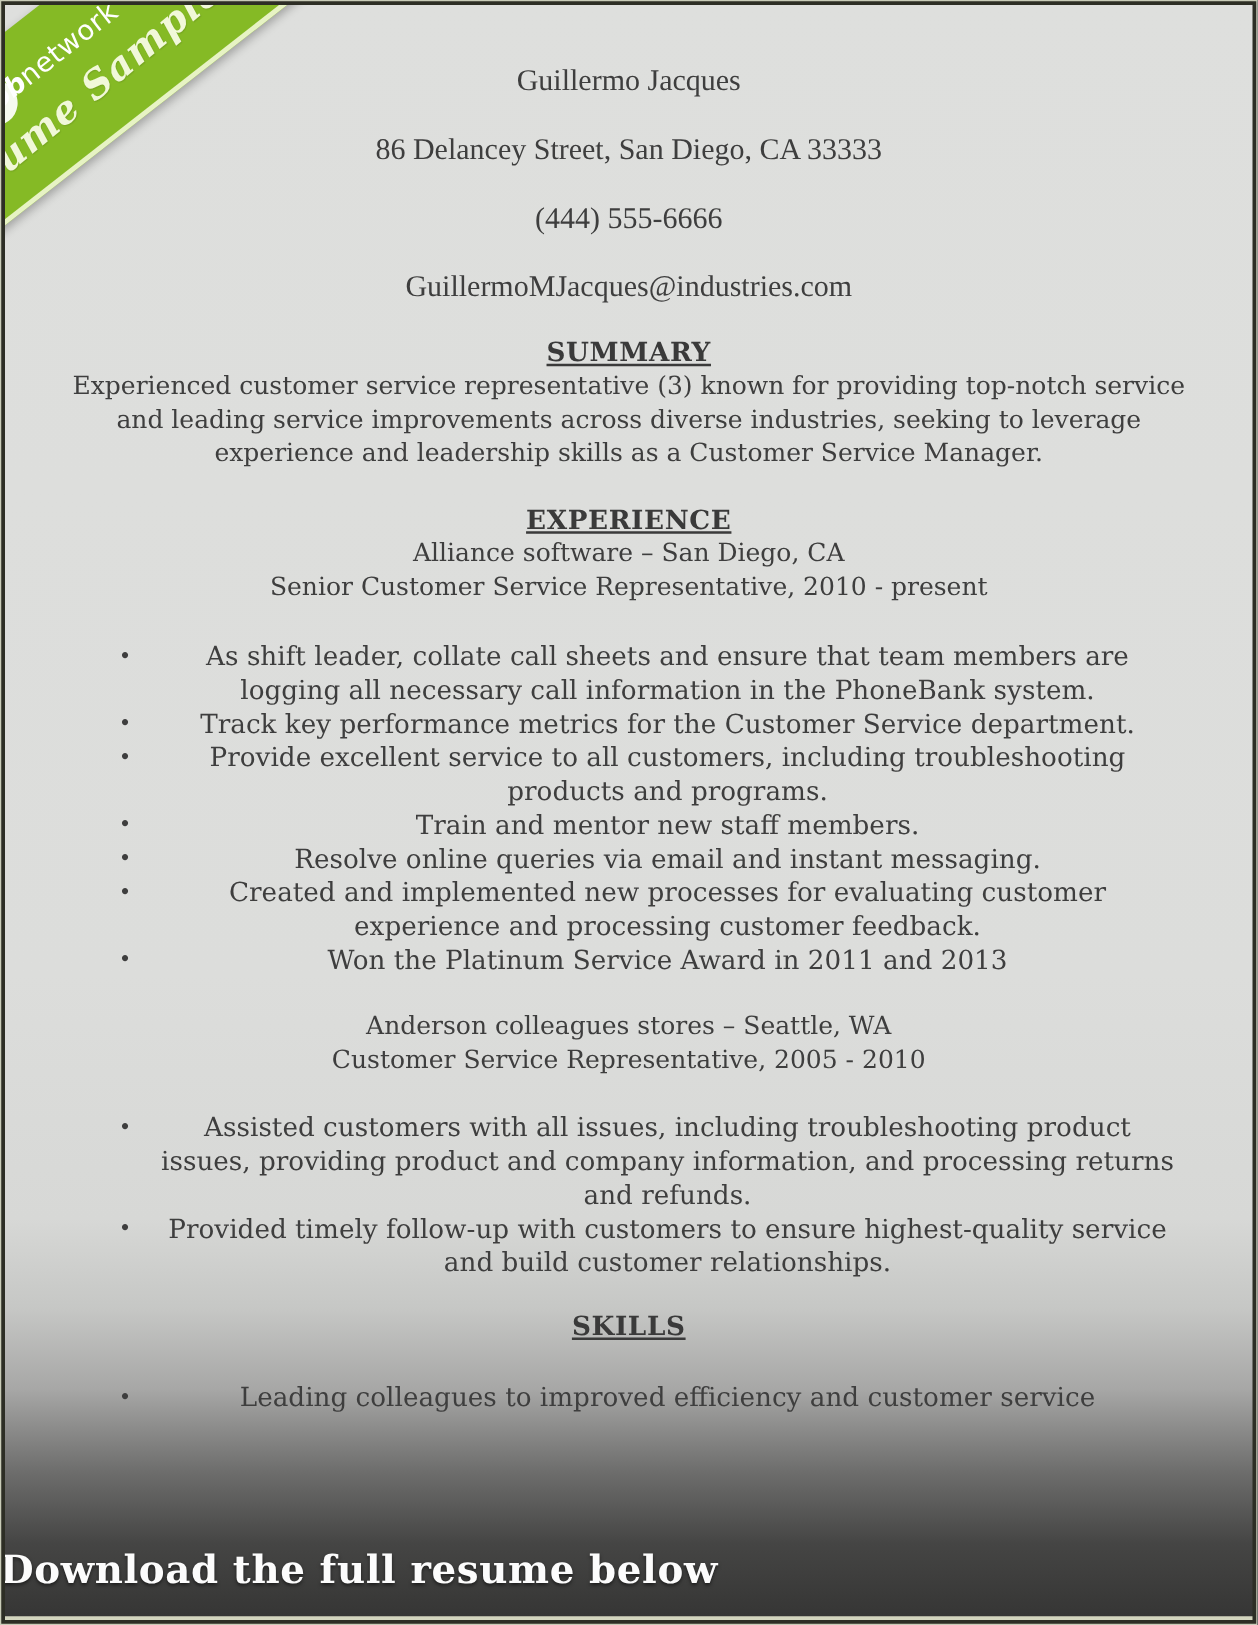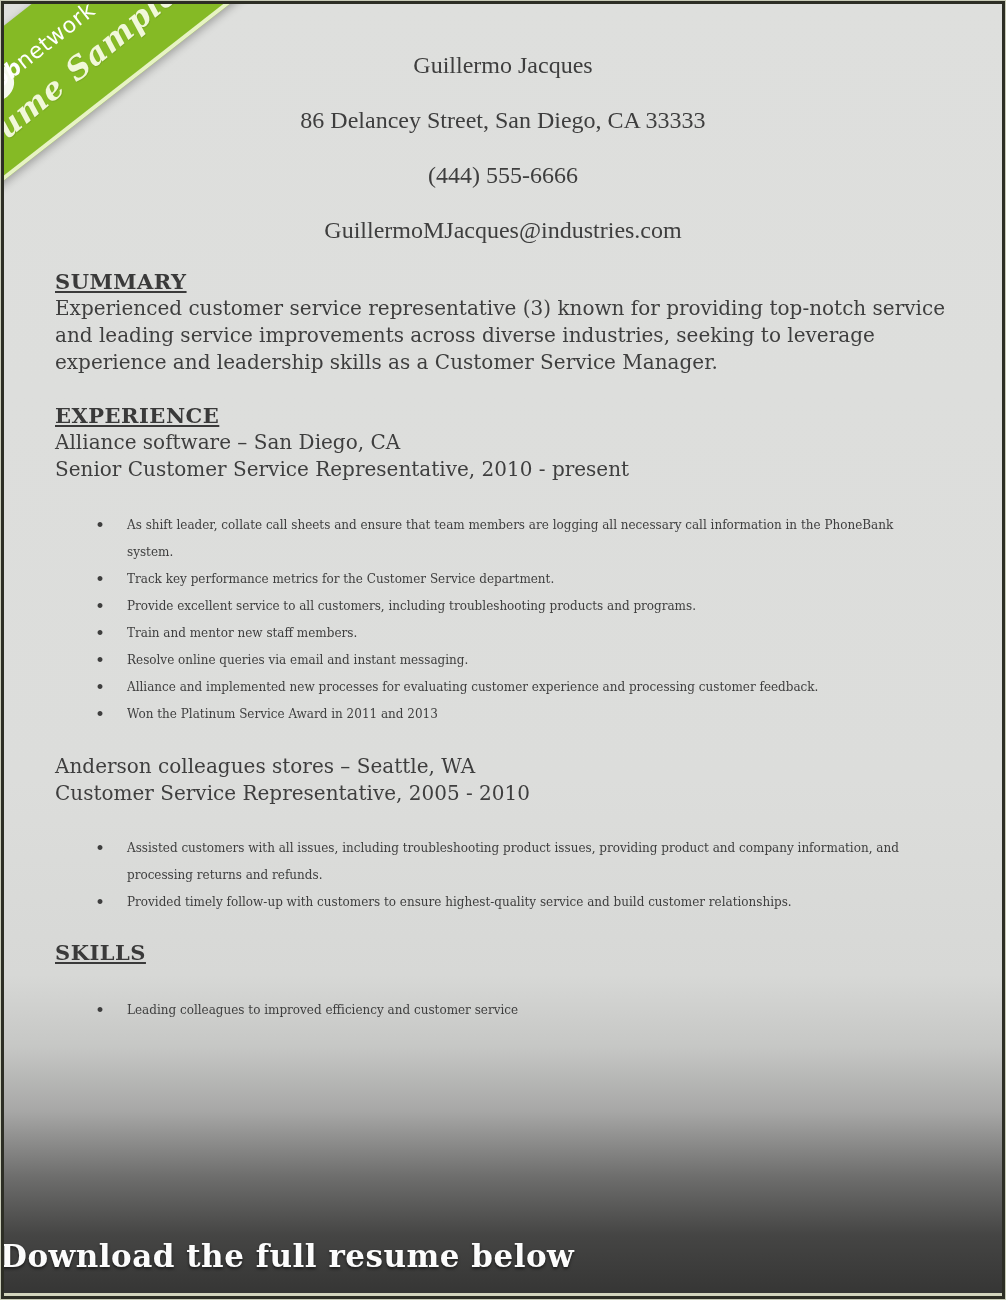--- a/index.html
+++ b/index.html
@@ -55,36 +55,36 @@
     color:#f1f8d9; letter-spacing:1px;
     transform:rotate(-1.5deg);
     text-shadow:0 1px 1px rgba(0,0,0,0.12);
   }
 
   
   .contact { text-align:center; padding-top:50px; font-size:24px;font-family:Liberation Serif, serif; }
   .contact p { margin:0 0 0 0; line-height:30px; }
   .contact p + p { margin-top:25px; }
 
-  .body-col { margin:0 55px 16px 55px; }
+  .body-col { margin:0 55px 16px 55px;text-align:center; }
   h2 {
     margin:0; font-size:21px; line-height:27px; font-weight:bold;
     text-decoration:underline; letter-spacing:0.5px; color:#3a3a3a;
   }
   .h-summary   { margin-top:23px; }
   .h-experience{ margin-top:26px; }
   .h-skills    { margin-top:23px; }
   p.body-text, p.line { margin:0; font-size:20px; line-height:27px; }
   .summary-text { margin-top:28px; }
   .company { margin-top:28px; }
   .company.second { margin-top:25px; }
   .jobtitle { margin-top:28px; }
   ul.bullets {
     margin:29px 0 0 0; padding:0; list-style:none;
-    font-size:12px; line-height:27px;
+    font-size:21px; line-height:27px;
   }
   ul.bullets li { position:relative; padding-left:72px; margin:0 10px 0 0; }
   ul.bullets li::before {
     content:"\2022";
     position:absolute; left:40px; top:0; font-size:17px;
   }
   ul.bullets.second { margin-top:28px; }
   ul.bullets.skills-list { margin-top:31px; }
 
   
@@ -124,21 +124,21 @@
     <h2 class="h-experience">EXPERIENCE</h2>
 
     <p class="line company">Alliance software – San Diego, CA</p>
     <p class="line jobtitle">Senior Customer Service Representative, 2010 - present</p>
     <ul class="bullets">
       <li>As shift leader, collate call sheets and ensure that team members are logging all necessary call information in the PhoneBank system.</li>
       <li>Track key performance metrics for the Customer Service department.</li>
       <li>Provide excellent service to all customers, including troubleshooting products and programs.</li>
       <li>Train and mentor new staff members.</li>
       <li>Resolve online queries via email and instant messaging.</li>
-      <li>Alliance and implemented new processes for evaluating customer experience and processing customer feedback.</li>
+      <li>Created and implemented new processes for evaluating customer experience and processing customer feedback.</li>
       <li>Won the Platinum Service Award in 2011 and 2013</li>
     </ul>
 
     <p class="line company second">Anderson colleagues stores – Seattle, WA</p>
     <p class="line jobtitle">Customer Service Representative, 2005 - 2010</p>
     <ul class="bullets second">
       <li>Assisted customers with all issues, including troubleshooting product issues, providing product and company information, and processing returns and refunds.</li>
       <li>Provided timely follow-up with customers to ensure highest-quality service and build customer relationships.</li>
     </ul>
 

